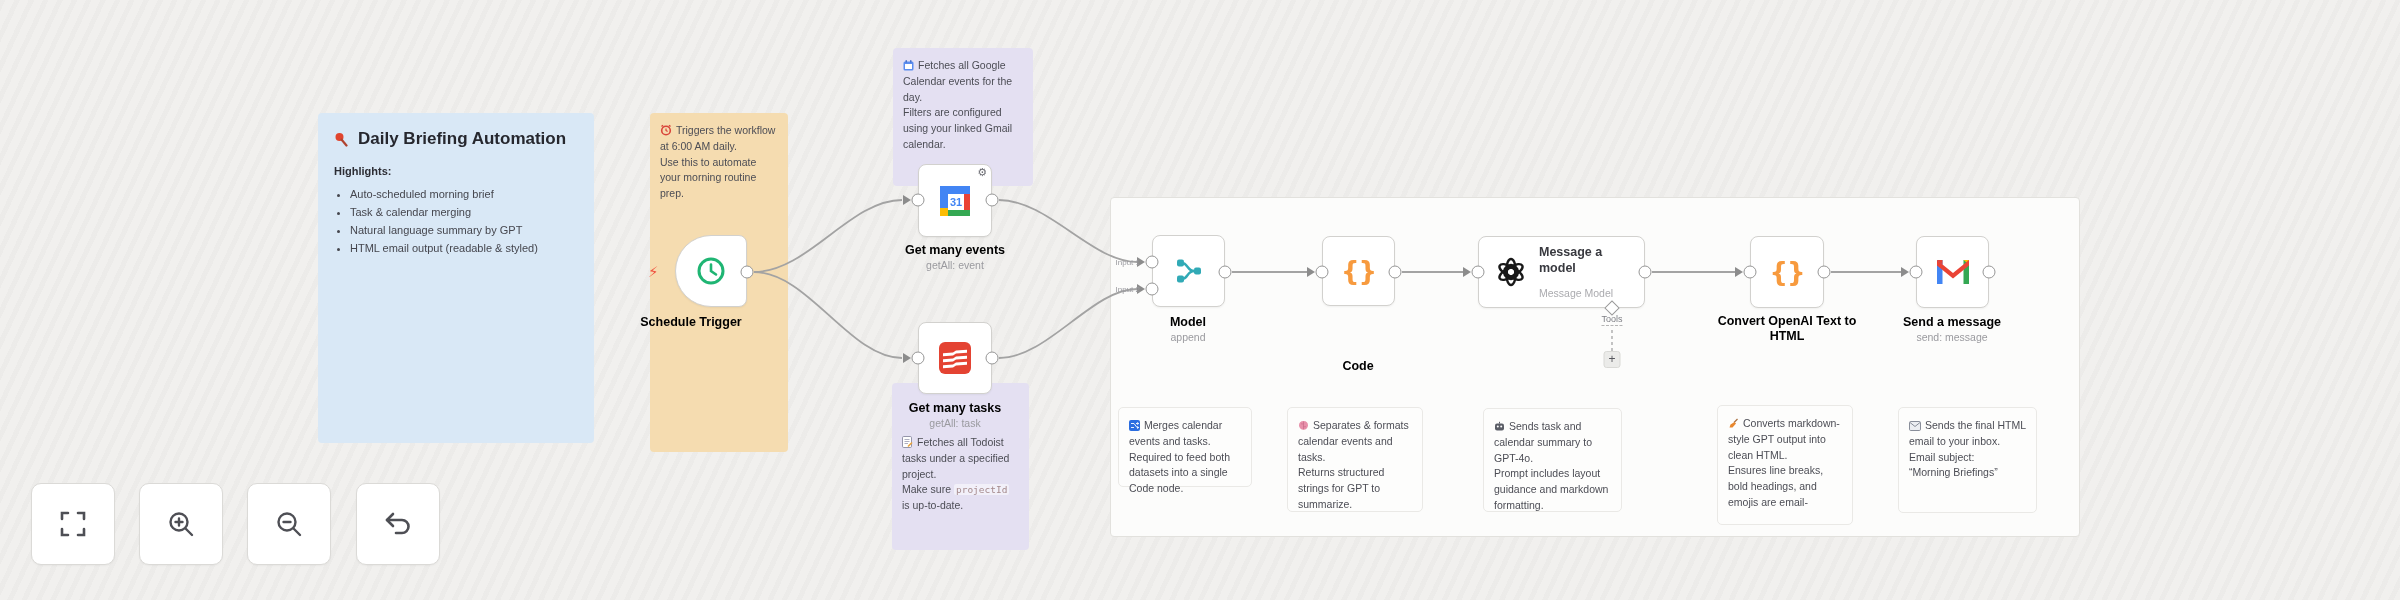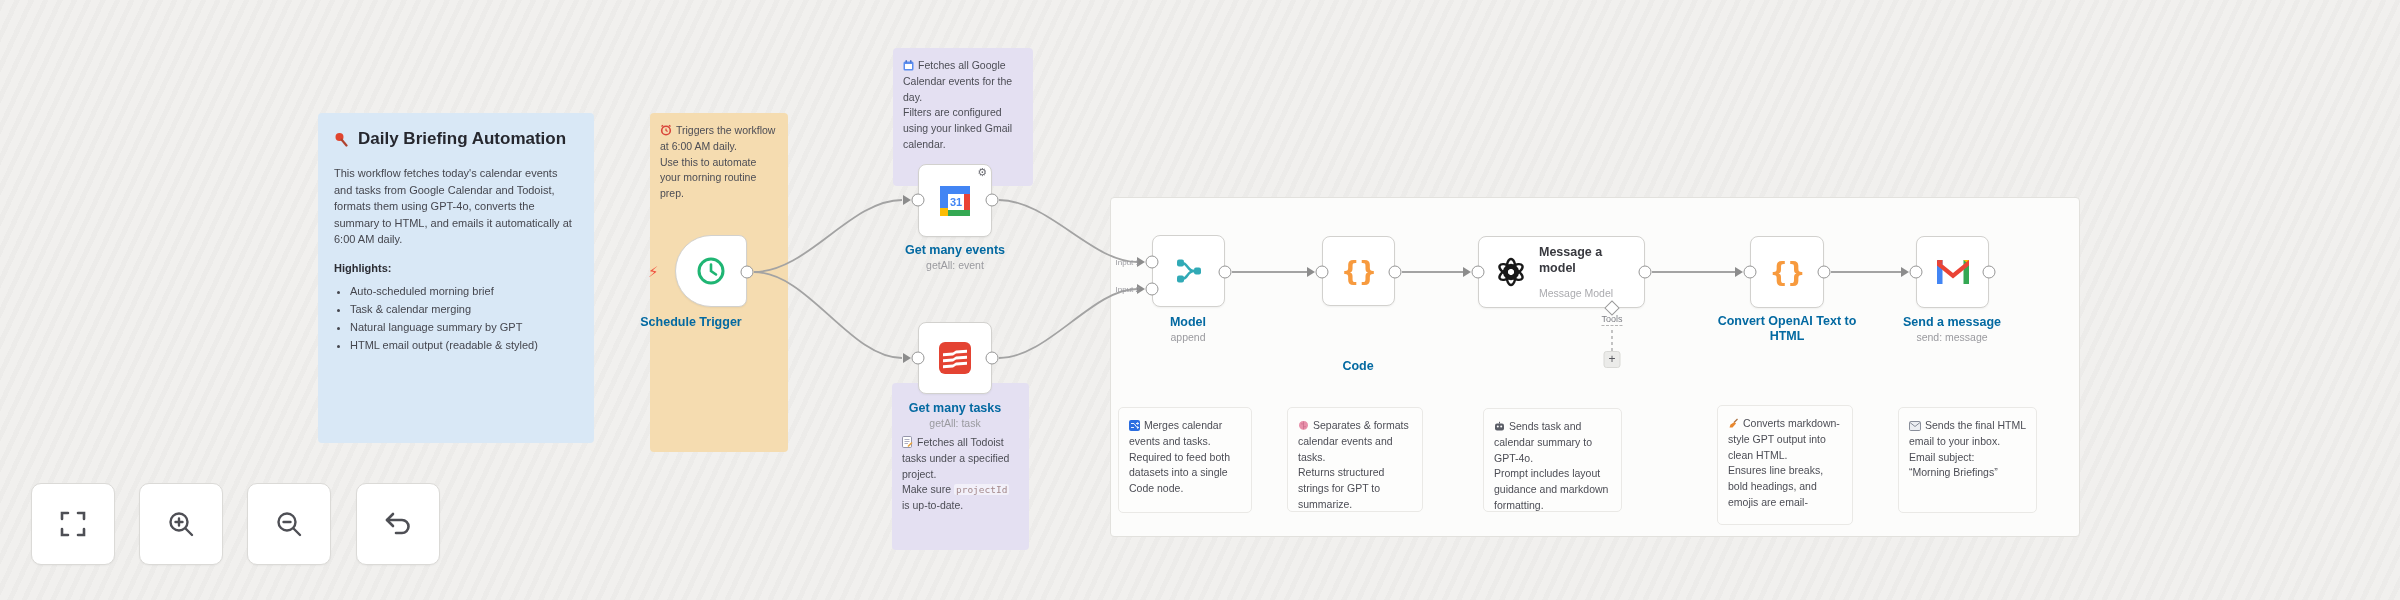--- a/index.html
+++ b/index.html
@@ -25,21 +25,21 @@
   .note-h { font-size: 11px; font-weight: bold; color: #2c2d34; margin-bottom: 8px; }
   .note-body ul { margin-left: 16px; }
   .note-body li { font-size: 11px; line-height: 1.65; color: #45464e; }
   .small-note-text { font-size: 10.5px; line-height: 1.5; color: #4c4d55; }
   .code-chip { font-family: "DejaVu Sans Mono", "Liberation Mono", monospace; font-size: 9.5px; color: #a58a8d; background: rgba(255,255,255,0.5); border-radius: 2px; padding: 0 2px; }
 
   
   .node { position: absolute; background: #ffffff; border: 1px solid #d2d1ce; border-radius: 8px;
     box-shadow: 0 1px 2px rgba(0,0,0,0.05); display: flex; align-items: center; justify-content: center; }
   .node.trigger { border-radius: 36px 8px 8px 36px; }
-  .nlabel { position: absolute; text-align: center; font-size: 12.5px; font-weight: bold; color: #0369a1; line-height: 1.2; }
+  .nlabel { position: absolute; text-align: center; font-size: 12.5px; font-weight: bold; color: #000000; line-height: 1.2; }
   .nsub { position: absolute; text-align: center; font-size: 10.5px; color: #9a9a9f; }
   .ep { position: absolute; width: 13px; height: 13px; border-radius: 50%; background: #fff; border: 1.5px solid #969696; transform: translate(-50%,-50%); }
   .port-label { position: absolute; font-size: 8px; color: #9a9a9f; transform: translate(-100%,-50%); white-space: nowrap; }
   .brace { font-weight: bold; font-size: 26px; color: #f79a3e; letter-spacing: -1px; font-family: "DejaVu Sans", sans-serif; }
   .gear { position: absolute; top: 1px; right: 4px; font-size: 11px; color: #6b6c72; font-family: "DejaVu Sans", sans-serif; }
   .bolt { position: absolute; font-size: 15px; color: #f0523f; font-family: "DejaVu Sans", sans-serif; }
   .openai-text { margin-left: 10px; }
   .openai-title { font-size: 12.5px; font-weight: bold; color: #38393f; line-height: 1.25; }
   .openai-sub { font-size: 10.5px; color: #ababaf; margin-top: 10px; }
   .diamond { position: absolute; width: 11px; height: 11px; background: #fff; border: 1.5px solid #9a9a9a; transform: translate(-50%,-50%) rotate(45deg); }
@@ -61,21 +61,20 @@
   <div class="note-title">
     <span class="mini-icn">
       <svg width="15" height="15" viewBox="0 0 15 15">
           <circle cx="5.5" cy="5" r="4" fill="#e0442e"></circle>
           <path d="M7.5 7.5 L12.5 13.5" stroke="#b0432f" stroke-width="2.2" stroke-linecap="round"></path>
         </svg>
     </span>
     <span>Daily Briefing Automation</span>
   </div>
   <div class="note-body">
-    <p>This workflow fetches today's calendar events and tasks from Google Calendar and Todoist, formats them using GPT-4o, converts the summary to HTML, and emails it automatically at 6:00 AM daily.</p>
     <div class="note-h">Highlights:</div>
     <ul>
       <li>Auto-scheduled morning brief</li>
       <li>Task &amp; calendar merging</li>
       <li>Natural language summary by GPT</li>
       <li>HTML email output (readable &amp; styled)</li>
     </ul>
   </div>
 </div>
 
@@ -114,21 +113,21 @@
           <path d="M2.5 3.5 H7.5 M2.5 5.5 H7.5 M2.5 7.5 H6" stroke="#9a9ab0" stroke-width="0.8"></path>
           <path d="M6 10.5 L10 6.5" stroke="#e8a33d" stroke-width="1.6"></path>
         </svg>
     </span><span>Fetches all Todoist tasks under a specified project.</span><br>
     <span>Make sure </span><span class="code-chip">projectId</span><span> is up-to-date.</span>
   </div>
 </div>
 
 <div class="sticky group" style="left:1110px; top:197px; width:970px; height:340px;"></div>
 
-<div class="sticky mini-note" style="left:1118px; top:407px; width:134px; height:106px;">
+<div class="sticky mini-note" style="left:1118px; top:407px; width:134px; height:80px;">
   <span class="mini-icn">
     <svg width="11" height="11" viewBox="0 0 11 11">
         <rect width="11" height="11" rx="2" fill="#2b6de0"></rect>
         <path d="M2 3.5 H5 L8 7.5 H9.5 M2 7.5 H5 M7 3.5 H9.5 M8.3 2.3 L9.7 3.5 L8.3 4.7 M8.3 6.3 L9.7 7.5 L8.3 8.7" stroke="#fff" stroke-width="0.9" fill="none"></path>
       </svg>
   </span><span>Merges calendar events and tasks.</span><br>
   <span>Required to feed both datasets into a single Code node.</span>
 </div>
 
 <div class="sticky mini-note" style="left:1287px; top:407px; width:136px; height:105px;">

